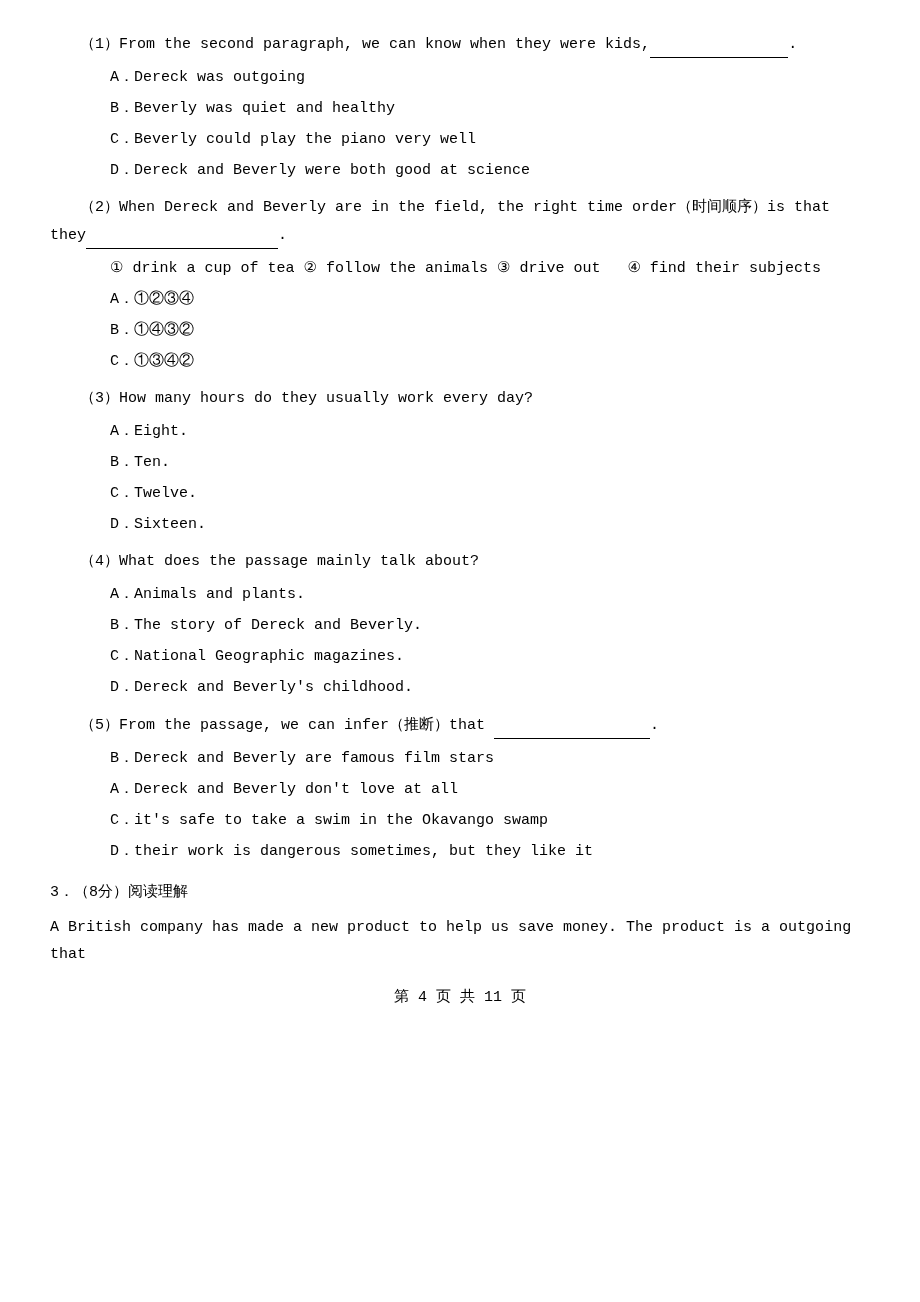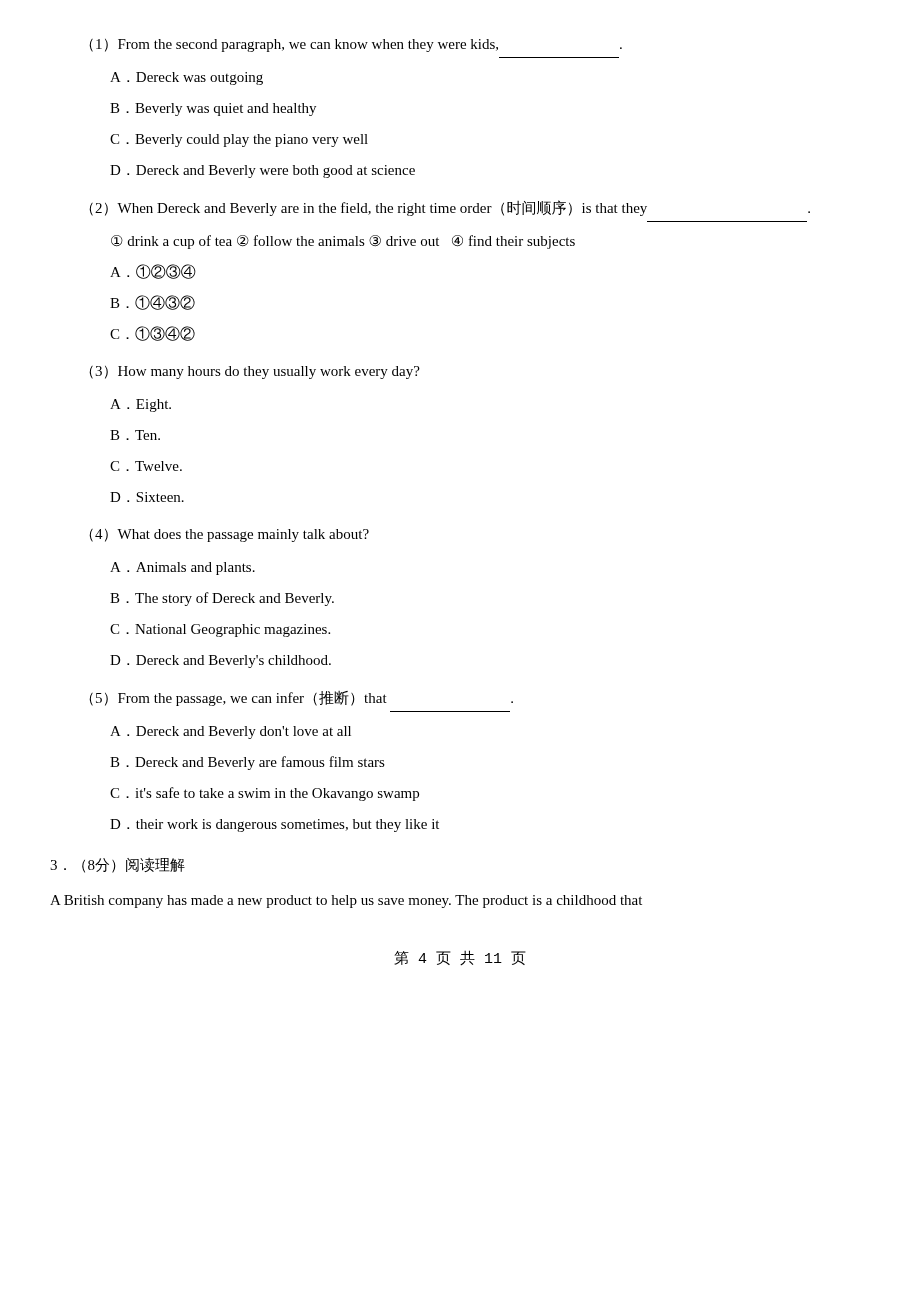--- a/index.html
+++ b/index.html
@@ -12,37 +12,36 @@
       font-family: 'Courier New', Courier, monospace;
       font-size: 15px;
       color: #000000;
       width: 920px;
       min-height: 1302px;
       padding: 30px 50px 40px 50px;
       line-height: 1.8;
     }
     .question-block {
       margin-bottom: 10px;
-      font-family: Liberation Serif, serif;
     }
     .question-line {
       text-indent: 2em;
       margin-bottom: 6px;
     }
     .option-line {
       margin-left: 4em;
       margin-bottom: 4px;
     }
     .section-title {
       margin: 14px 0 8px 0;
       font-weight: normal;
     }
     .footer {
       text-align: center;
-      margin-top: 32px;
+      margin-top: 16px;
       font-size: 15px;
     }
     .blank {
       display: inline-block;
       border-bottom: 1px solid #000;
       min-width: 120px;
       vertical-align: bottom;
     }
     .blank-short {
       display: inline-block;
@@ -91,26 +90,26 @@
   <div class="option-line">A．Animals and plants.</div>
   <div class="option-line">B．The story of Dereck and Beverly.</div>
   <div class="option-line">C．National Geographic magazines.</div>
   <div class="option-line">D．Dereck and Beverly's childhood.</div>
 </div>
 
 <div class="question-block">
   <div class="question-line">
     <span>（5）From the passage, we can infer（推断）that <span class="blank">&nbsp;&nbsp;&nbsp;&nbsp;&nbsp;&nbsp;&nbsp;&nbsp;&nbsp;&nbsp;&nbsp;&nbsp;&nbsp;&nbsp;</span>.</span>
   </div>
+  <div class="option-line">B．Dereck and Beverly are famous film stars</div>
   <div class="option-line">A．Dereck and Beverly don't love at all</div>
-  <div class="option-line">B．Dereck and Beverly are famous film stars</div>
   <div class="option-line">C．it's safe to take a swim in the Okavango swamp</div>
   <div class="option-line">D．their work is dangerous sometimes, but they like it</div>
 </div>
 
 <div class="question-block">
   <div class="section-title">3．（8分）阅读理解</div>
-  <div>A British company has made a new product to help us save money. The product is a childhood that</div>
+  <div>A British company has made a new product to help us save money. The product is a outgoing that</div>
 </div>
 
 <div class="footer">
   <span>第 4 页 共 11 页</span>
 </div>
 
 </body></html>

